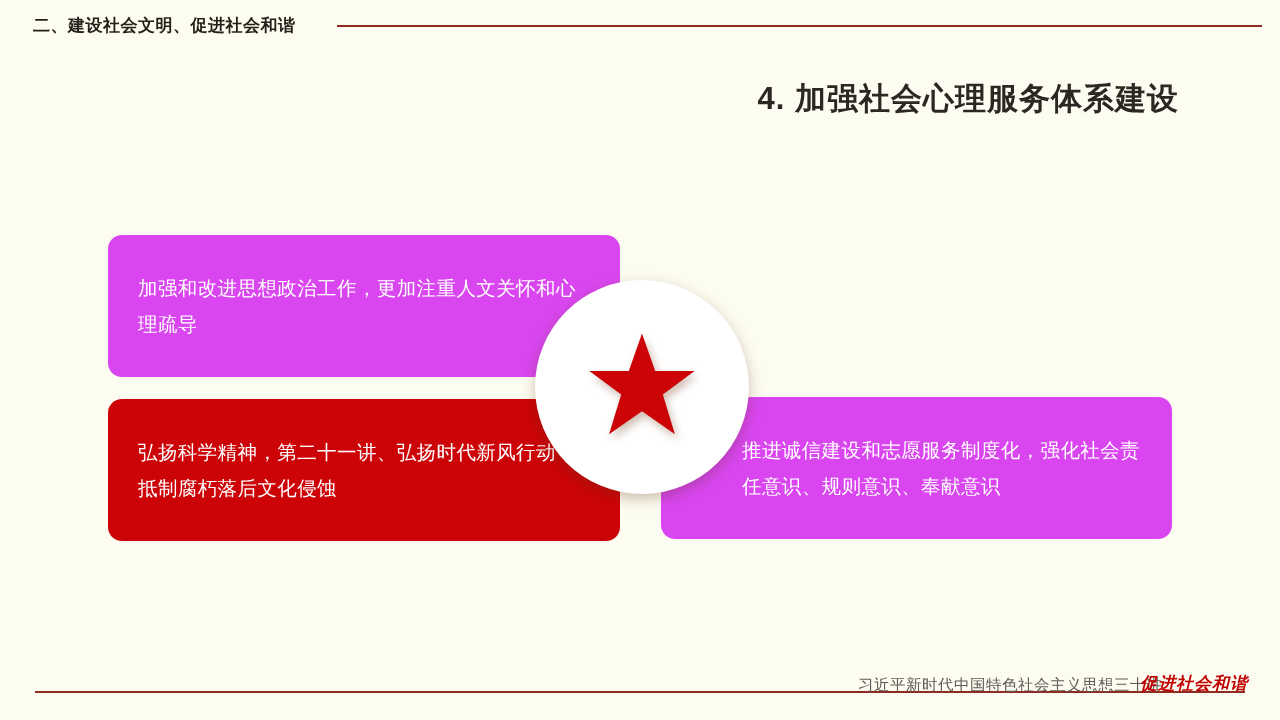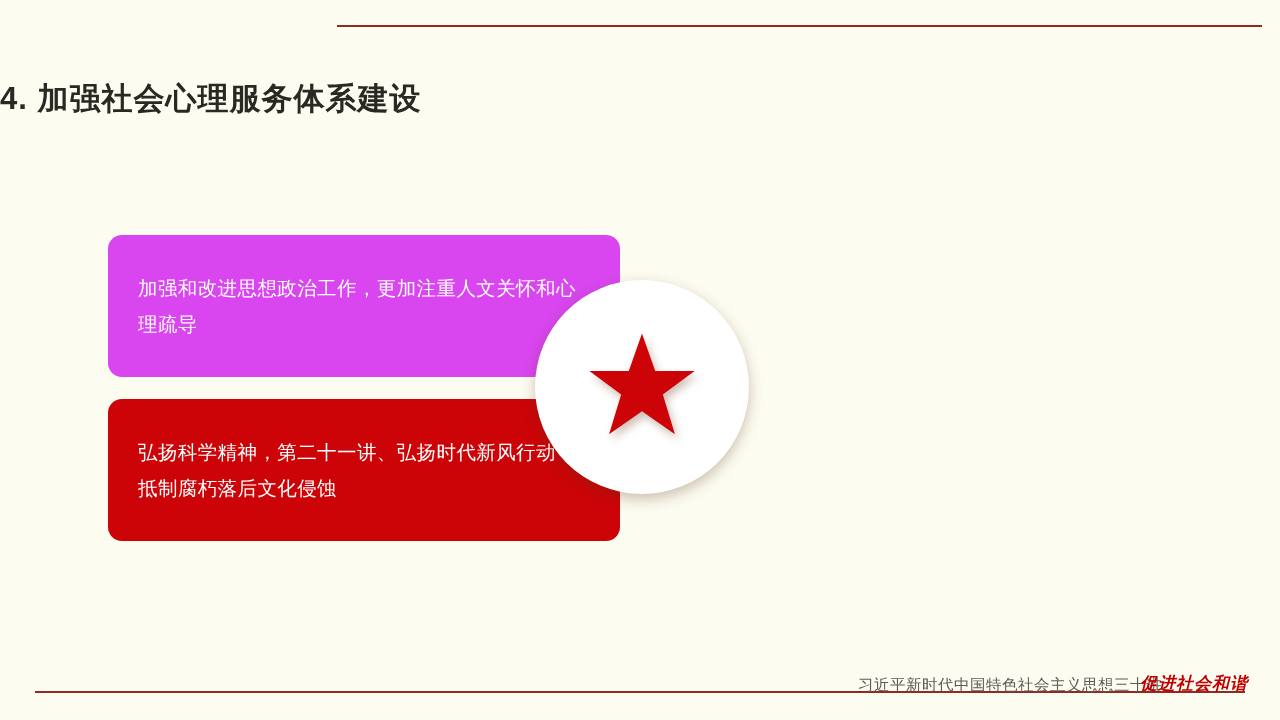--- a/index.html
+++ b/index.html
@@ -43,21 +43,21 @@
     height: 1.5px;
     background: #8f2b21;
   }
 
   
   .slide-title {
     position: absolute;
     left: 0;
     top: 78px;
     width: 1179px;
-    text-align: left;
+    text-align: right;
     font-size: 31px;
     font-weight: bold;
     color: #2b2823;
     letter-spacing: 1px;
   }
 
   
   .boxes {
     position: absolute;
     left: 0;
@@ -152,36 +152,40 @@
     font-family: "Liberation Serif", "DejaVu Serif", serif;
     font-style: italic;
     letter-spacing: 1px;
     white-space: nowrap;
   }
 </style>
 </head>
 <body>
 
 <div class="header">
+  <div class="header-title">二、建设社会文明、促进社会和谐</div>
   <div class="header-rule"></div>
 </div>
 
 <div class="slide-title">4. 加强社会心理服务体系建设</div>
 
 <div class="boxes">
 
   <div class="box box-orange box-tl">
     <span class="box-text">加强和改进思想政治工作，更加注重人文关怀和心理疏导</span>
   </div>
 
 
   <div class="box box-red box-bl">
     <span class="box-text">弘扬科学精神，第二十一讲、弘扬时代新风行动，抵制腐朽落后文化侵蚀</span>
   </div>
 
+  <div class="box box-orange box-br">
+    <span class="box-text">推进诚信建设和志愿服务制度化，强化社会责任意识、规则意识、奉献意识</span>
+  </div>
 
   <div class="emblem">
     <span>
       <svg width="112" height="108" viewBox="0 0 100 96" aria-hidden="true">
         <polygon points="50,2 61.8,35.5 97,35.5 68.6,56.5 79.4,92 50,71.5 20.6,92 31.4,56.5 3,35.5 38.2,35.5" fill="#cc0408"></polygon>
       </svg>
     </span>
   </div>
 
 </div>

